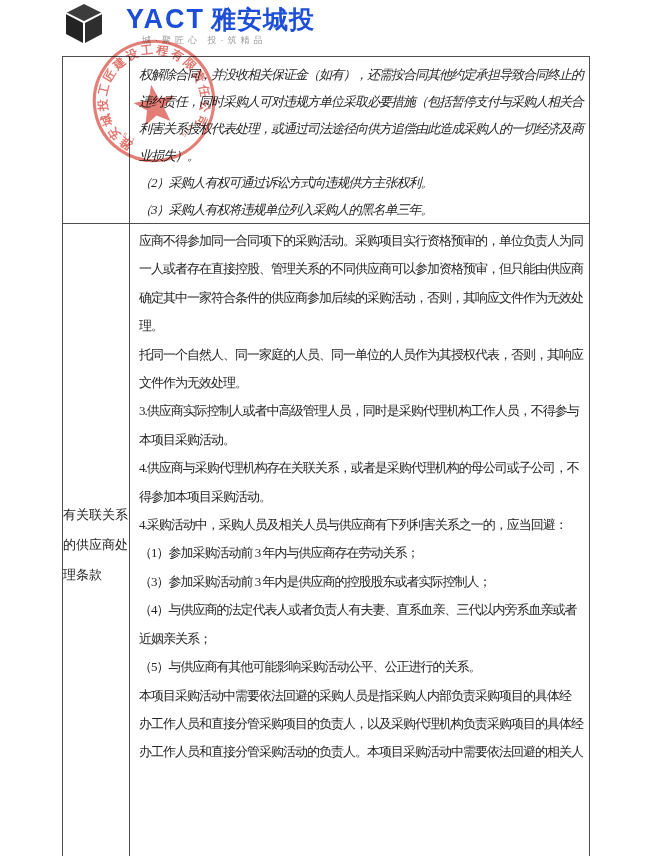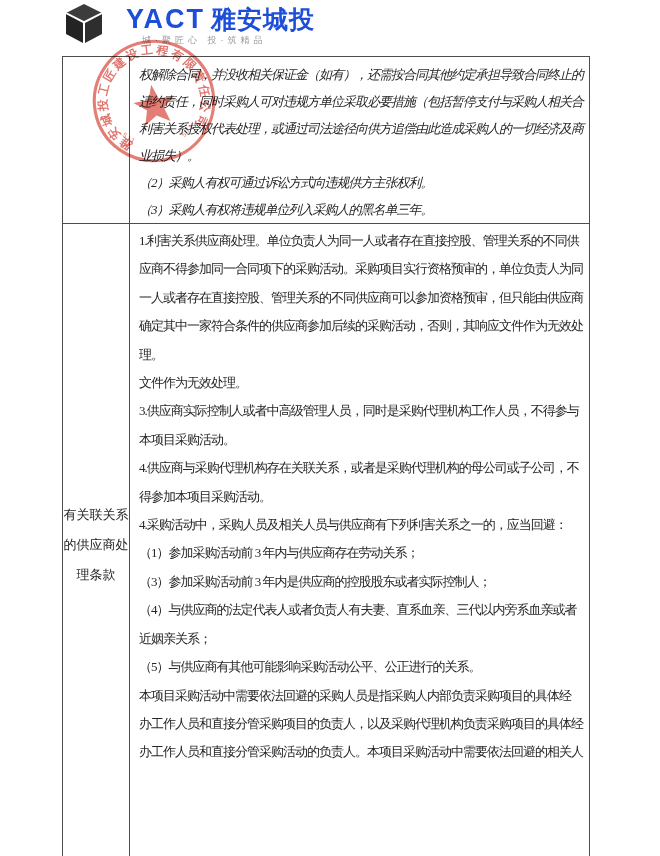--- a/index.html
+++ b/index.html
@@ -47,21 +47,21 @@
   .t-row.row-1 { height: 167px; border-bottom: 1px solid #4d4d4d; }
   .t-row.row-2 { flex: 1; }
   .label-cell {
     width: 67px; flex: 0 0 67px;
     border-right: 1px solid #4d4d4d;
     display: flex; align-items: center; justify-content: center;
   }
   .label-text {
     width: 66px;
     font-size: 13px; line-height: 30px;
-    text-align: center; color: #262626;
+    text-align: left; color: #262626;
     word-break: break-all;
   }
   .text-cell {
     flex: 1;
     padding: 4px 4px 0 9px;
     overflow: hidden;
   }
   .row-1 .text-cell .line { line-height: 27px; font-style: italic; }
   .row-2 .text-cell { padding-top: 3px; }
   .row-2 .text-cell .line { line-height: 28.4px; }
@@ -117,25 +117,25 @@
           <div class="line">（3）采购人有权将违规单位列入采购人的黑名单三年。</div>
         </div>
     </div>
 
     <div class="t-row row-2">
       <div class="label-cell">
         <div class="label-text">有关联关系的供应商处理条款</div>
       </div>
       <div class="text-cell">
 
-      <div class="line">1.利害关系供应商处理。单位负责人为同一人或者存在直接控股、管理关系的不同供</div>
           <div class="line">应商不得参加同一合同项下的采购活动。采购项目实行资格预审的，单位负责人为同</div>
           <div class="line">一人或者存在直接控股、管理关系的不同供应商可以参加资格预审，但只能由供应商</div>
           <div class="line">确定其中一家符合条件的供应商参加后续的采购活动，否则，其响应文件作为无效处</div>
           <div class="line">理。</div>
+          <div class="line">托同一个自然人、同一家庭的人员、同一单位的人员作为其授权代表，否则，其响应</div>
           <div class="line">文件作为无效处理。</div>
           <div class="line">3.供应商实际控制人或者中高级管理人员，同时是采购代理机构工作人员，不得参与</div>
           <div class="line">本项目采购活动。</div>
           <div class="line">4.供应商与采购代理机构存在关联关系，或者是采购代理机构的母公司或子公司，不</div>
           <div class="line">得参加本项目采购活动。</div>
           <div class="line">4.采购活动中，采购人员及相关人员与供应商有下列利害关系之一的，应当回避：</div>
           <div class="line">（1）参加采购活动前 3 年内与供应商存在劳动关系；</div>
           <div class="line">（3）参加采购活动前 3 年内是供应商的控股股东或者实际控制人；</div>
           <div class="line">（4）与供应商的法定代表人或者负责人有夫妻、直系血亲、三代以内旁系血亲或者</div>
           <div class="line">近姻亲关系；</div>

